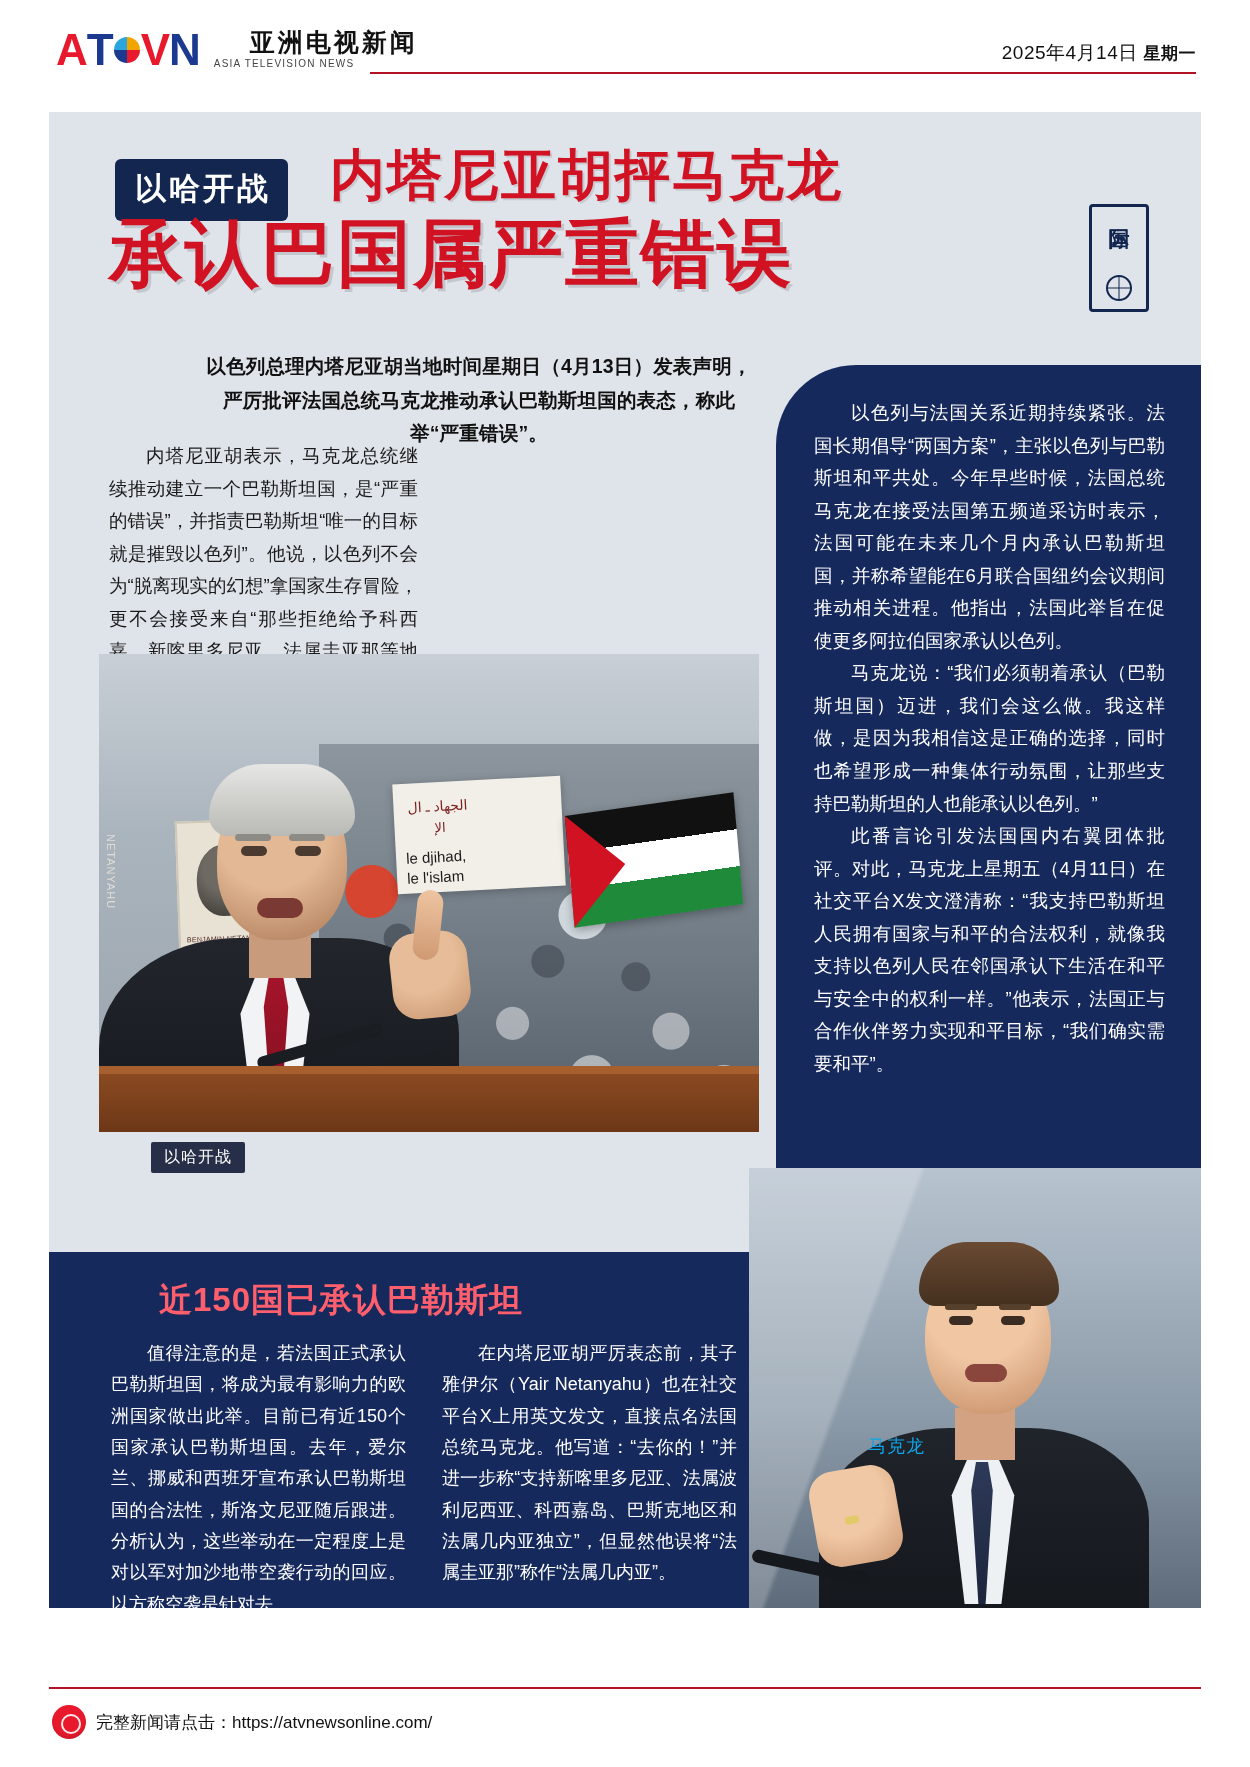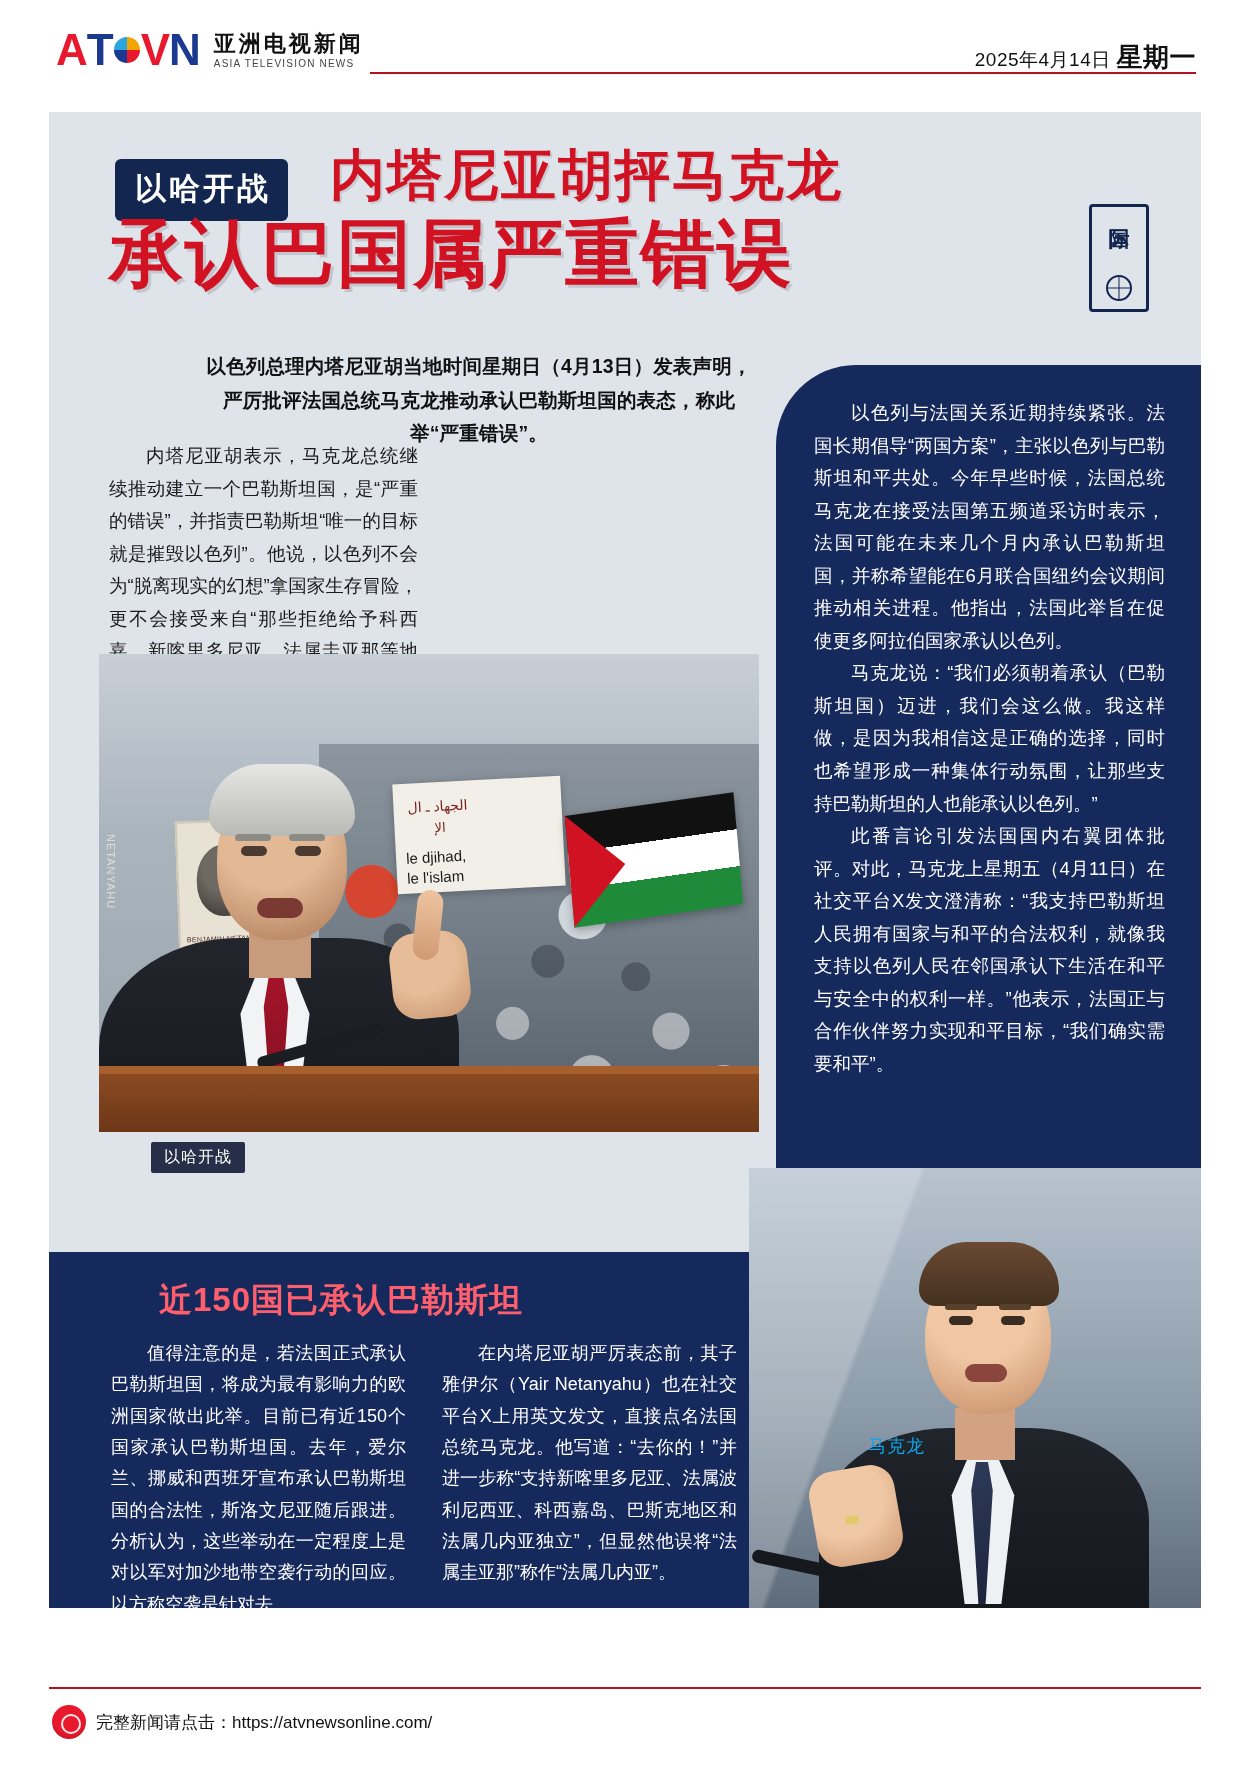--- a/index.html
+++ b/index.html
@@ -37,31 +37,31 @@
   .logo-globe {
     display: inline-block; width: 26px; height: 26px;
     border-radius: 50%;
     background: conic-gradient(#f0a500 0deg 90deg, #e8192c 90deg 180deg, #1b3a8f 180deg 270deg, #2aa5dd 270deg 360deg);
     margin: 0 1px; position: relative; top: -2px;
   }
   .logo-cn {
     display: flex; flex-direction: column; line-height: 1.05;
     padding-bottom: 3px;
   }
-  .logo-cn-main { font-size: 22px; font-weight: bold; color: #111; letter-spacing: 3px; }
+  .logo-cn-main { font-size: 25px; font-weight: bold; color: #111; letter-spacing: 3px; margin-left: 36px; }
   .logo-cn-sub { font-size: 10px; color: #444; letter-spacing: 1.2px; margin-top: 3px; }
   .header-rule {
     position: absolute; left: 370px; top: 72px;
     width: 826px; height: 2px; background: #b31225;
   }
   .header-date {
     position: absolute; right: 54px; top: 40px;
     font-size: 19px; color: #111; letter-spacing: 0.5px;
   }
-  .header-date b { font-size: 26px; margin-top: 18px; }
+  .header-date b { font-size: 17px; margin-top: 18px; }
 
   
   .card {
     position: absolute; left: 49px; top: 112px;
     width: 1152px; height: 1496px;
     background: #dfe3ea;
     overflow: hidden;
   }
 
   

